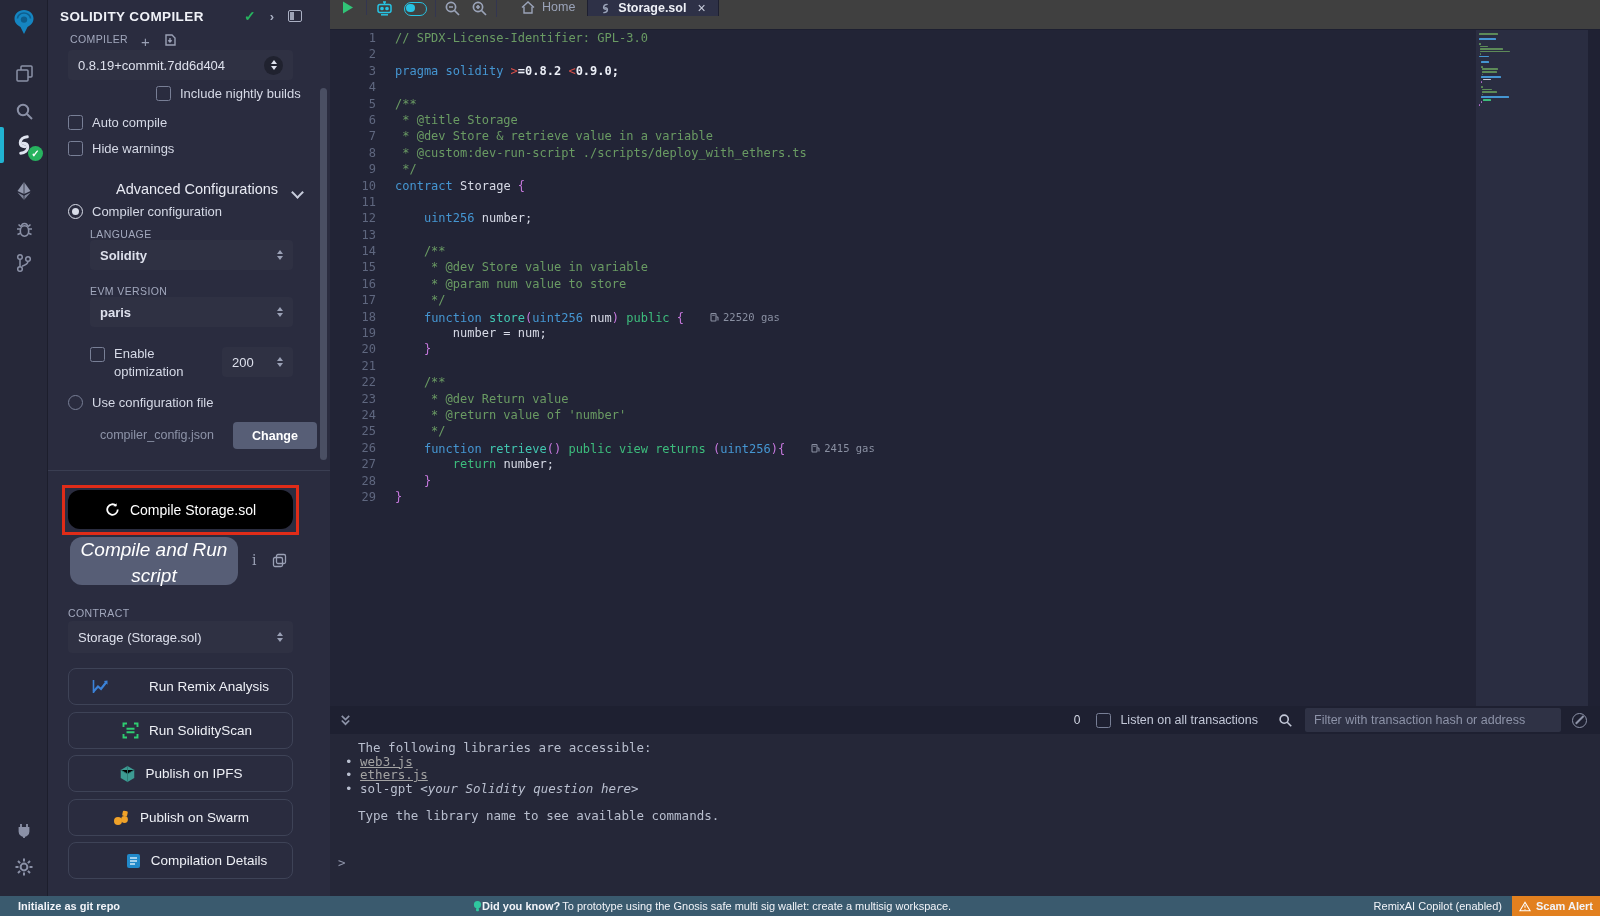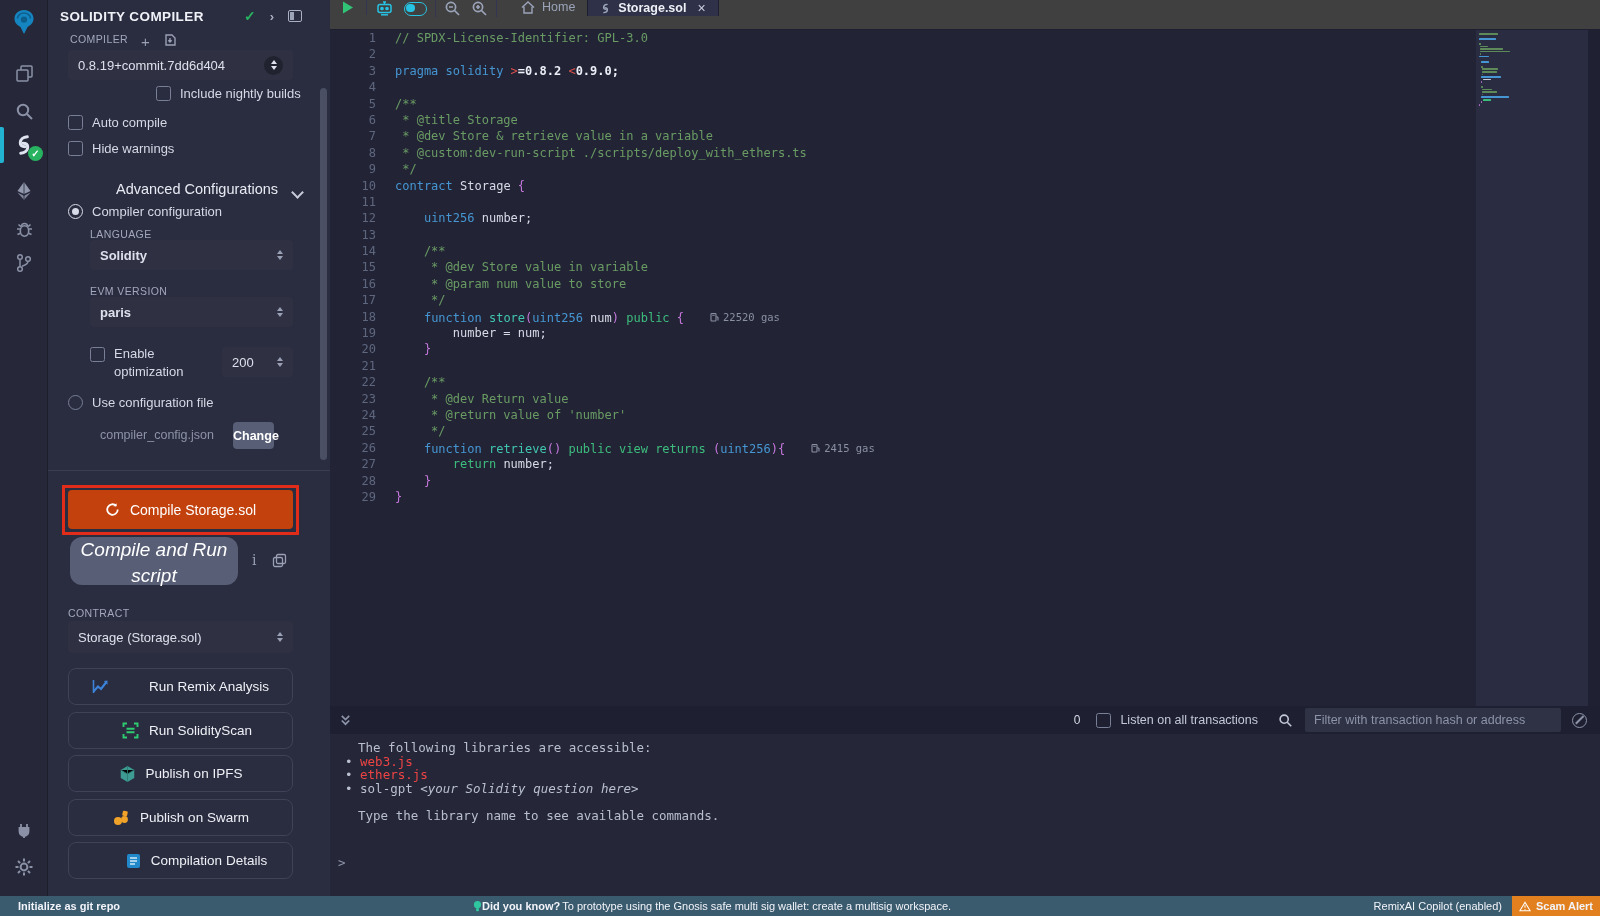--- a/index.html
+++ b/index.html
@@ -33,25 +33,25 @@
   .circle-stepper { width:19px; height:19px; border-radius:50%; background:#20222f; display:flex; flex-direction:column; align-items:center; justify-content:center; }
   .circle-stepper .tri.up { border-bottom-color:#dfe3ef; margin-bottom:2px; }
   .circle-stepper .tri.down { border-top-color:#dfe3ef; }
   .checkbox { width:15px; height:15px; border:1px solid #787f96; border-radius:2.5px; background:transparent; flex:none; cursor:pointer; }
   .radio { width:15px; height:15px; border:1px solid #787f96; border-radius:50%; flex:none; position:relative; cursor:pointer; }
   .radio.sel { border-color:#d8dce8; }
   .radio.sel::after { content:""; position:absolute; left:3px; top:3px; width:7px; height:7px; border-radius:50%; background:#d8dce8; }
   .chk-row { position:absolute; display:flex; align-items:center; gap:9px; font-size:13px; color:#d5d9e6; }
   .adv-chevron { width:9px; height:9px; border-right:2px solid #c7ccdb; border-bottom:2px solid #c7ccdb; transform:rotate(45deg); }
   .hr { position:absolute; left:0; right:0; height:1px; background:#3a3e52; }
-  .btn-compile { position:absolute; left:20px; width:225px; height:39px; background:#c2410c; border:none; border-radius:4px; color:#fff; font-size:14px; font-family:inherit; display:flex; align-items:center; justify-content:center; gap:10px; cursor:pointer; }
+  .btn-compile { position:absolute; left:20px; width:225px; height:39px; background:#000000; border:none; border-radius:12px; color:#fff; font-size:14px; font-family:inherit; display:flex; align-items:center; justify-content:center; gap:10px; cursor:pointer; }
   .red-outline { position:absolute; left:14px; width:237px; height:50px; border:3px solid #e02c18; pointer-events:none; }
   .btn-gray { position:absolute; left:22px; width:168px; height:48px; background:#575e76; border:none; border-radius:12px; color:#fff; font-size:19px; font-family:inherit; line-height:1.35; cursor:pointer;font-style:italic; }
   .mini-ic { position:absolute; color:#9aa0b5; cursor:pointer; }
-  .btn-change { position:absolute; width:41px; height:27px; background:#575e76; border:none; border-radius:4px; color:#fff; font-size:12.5px; font-family:inherit; font-weight:bold; cursor:pointer; }
+  .btn-change { position:absolute; width:84px; height:27px; background:#575e76; border:none; border-radius:4px; color:#fff; font-size:12.5px; font-family:inherit; font-weight:bold; cursor:pointer; }
   .action-btn { position:absolute; left:20px; width:225px; height:37px; background:transparent; border:1px solid #3e4357; border-radius:8px; color:#eef0f6; font-size:13.5px; font-family:inherit; display:flex; align-items:center; justify-content:center; gap:10px; cursor:pointer; }
   .action-btn .a-icon { display:flex; align-items:center; }
   .panel-scroll { position:absolute; right:3px; top:88px; width:7px; height:372px; border-radius:4px; background:#4a4f63; }
   
   .main { position:absolute; left:330px; right:0; top:0; bottom:20px; background:#222436; }
   .tabbar { position:absolute; left:0; right:0; top:0; height:30px; background:#404040; border-bottom:1px solid #1d1f30; display:flex; align-items:flex-start; }
   .tb-group { display:flex; align-items:center; padding:0 8px; gap:10px; border-right:1px solid #333650; }
   .tab { display:flex; align-items:center; gap:7px; padding:0 12px; font-size:12.5px; color:#9aa3b8; cursor:pointer; }
   .tab.active { background:#2e3147; color:#eef0f6; border-right:1px solid #1d1f30; border-left:1px solid #1d1f30; }
   .tab .close { color:#c7ccdb; font-size:14px; margin-left:4px; }
@@ -69,21 +69,21 @@
   .right-gutter { position:absolute; right:0; top:30px; width:12px; bottom:190px; background:#1f2133; }
   
   .termbar { position:absolute; left:0; right:0; bottom:162px; height:28px; background:#1e2031; display:flex; align-items:center; z-index:2; }
   .term-count { font-size:12px; color:#d5d9e6; }
   .term-label { font-size:12.5px; color:#c3c8d8; }
   .filter-input { width:256px; height:24px; background:#2f3245; border:none; border-radius:2px; color:#c3c8d8; font-size:12.5px; font-family:inherit; padding:0 9px; }
   .filter-input::placeholder { color:#8d93a8; }
   .termbody { position:absolute; left:0; right:0; bottom:0; height:162px; background:#252738; font-family:"DejaVu Sans Mono", monospace; font-size:12.5px; color:#b9bfcf; }
   .term-lines { position:absolute; left:15px; top:7px; line-height:13.6px; }
   .tl-indent { padding-left:13px; }
-  .term-link { color:#ef4444; cursor:pointer; }
+  .term-link { color:#a3a3a3; text-decoration:underline; cursor:pointer; }
   .term-italic { font-style:italic; }
   .term-prompt { position:absolute; left:8px; bottom:26px; color:#8d93a8; }
   .dbl-chev { margin-left:9px; color:#8d93a8; cursor:pointer; display:flex; }
   .circle-slash { width:15px; height:15px; border:1.5px solid #8d93a8; border-radius:50%; position:relative; cursor:pointer; }
   .circle-slash::after { content:""; position:absolute; left:1px; top:5.5px; width:11px; height:1.5px; background:#8d93a8; transform:rotate(-45deg); }
   
   .statusbar { position:absolute; left:0; right:0; bottom:0; height:20px; background:#3a5a6e; z-index:10; font-size:11px; color:#f2f4f9; }
   .sb-left { position:absolute; left:18px; top:0; line-height:20px; font-weight:bold; cursor:pointer; }
   .sb-tip { position:absolute; left:473px; top:0; line-height:20px; display:flex; align-items:center; }
   .sb-tip b { margin-right:2px; }

